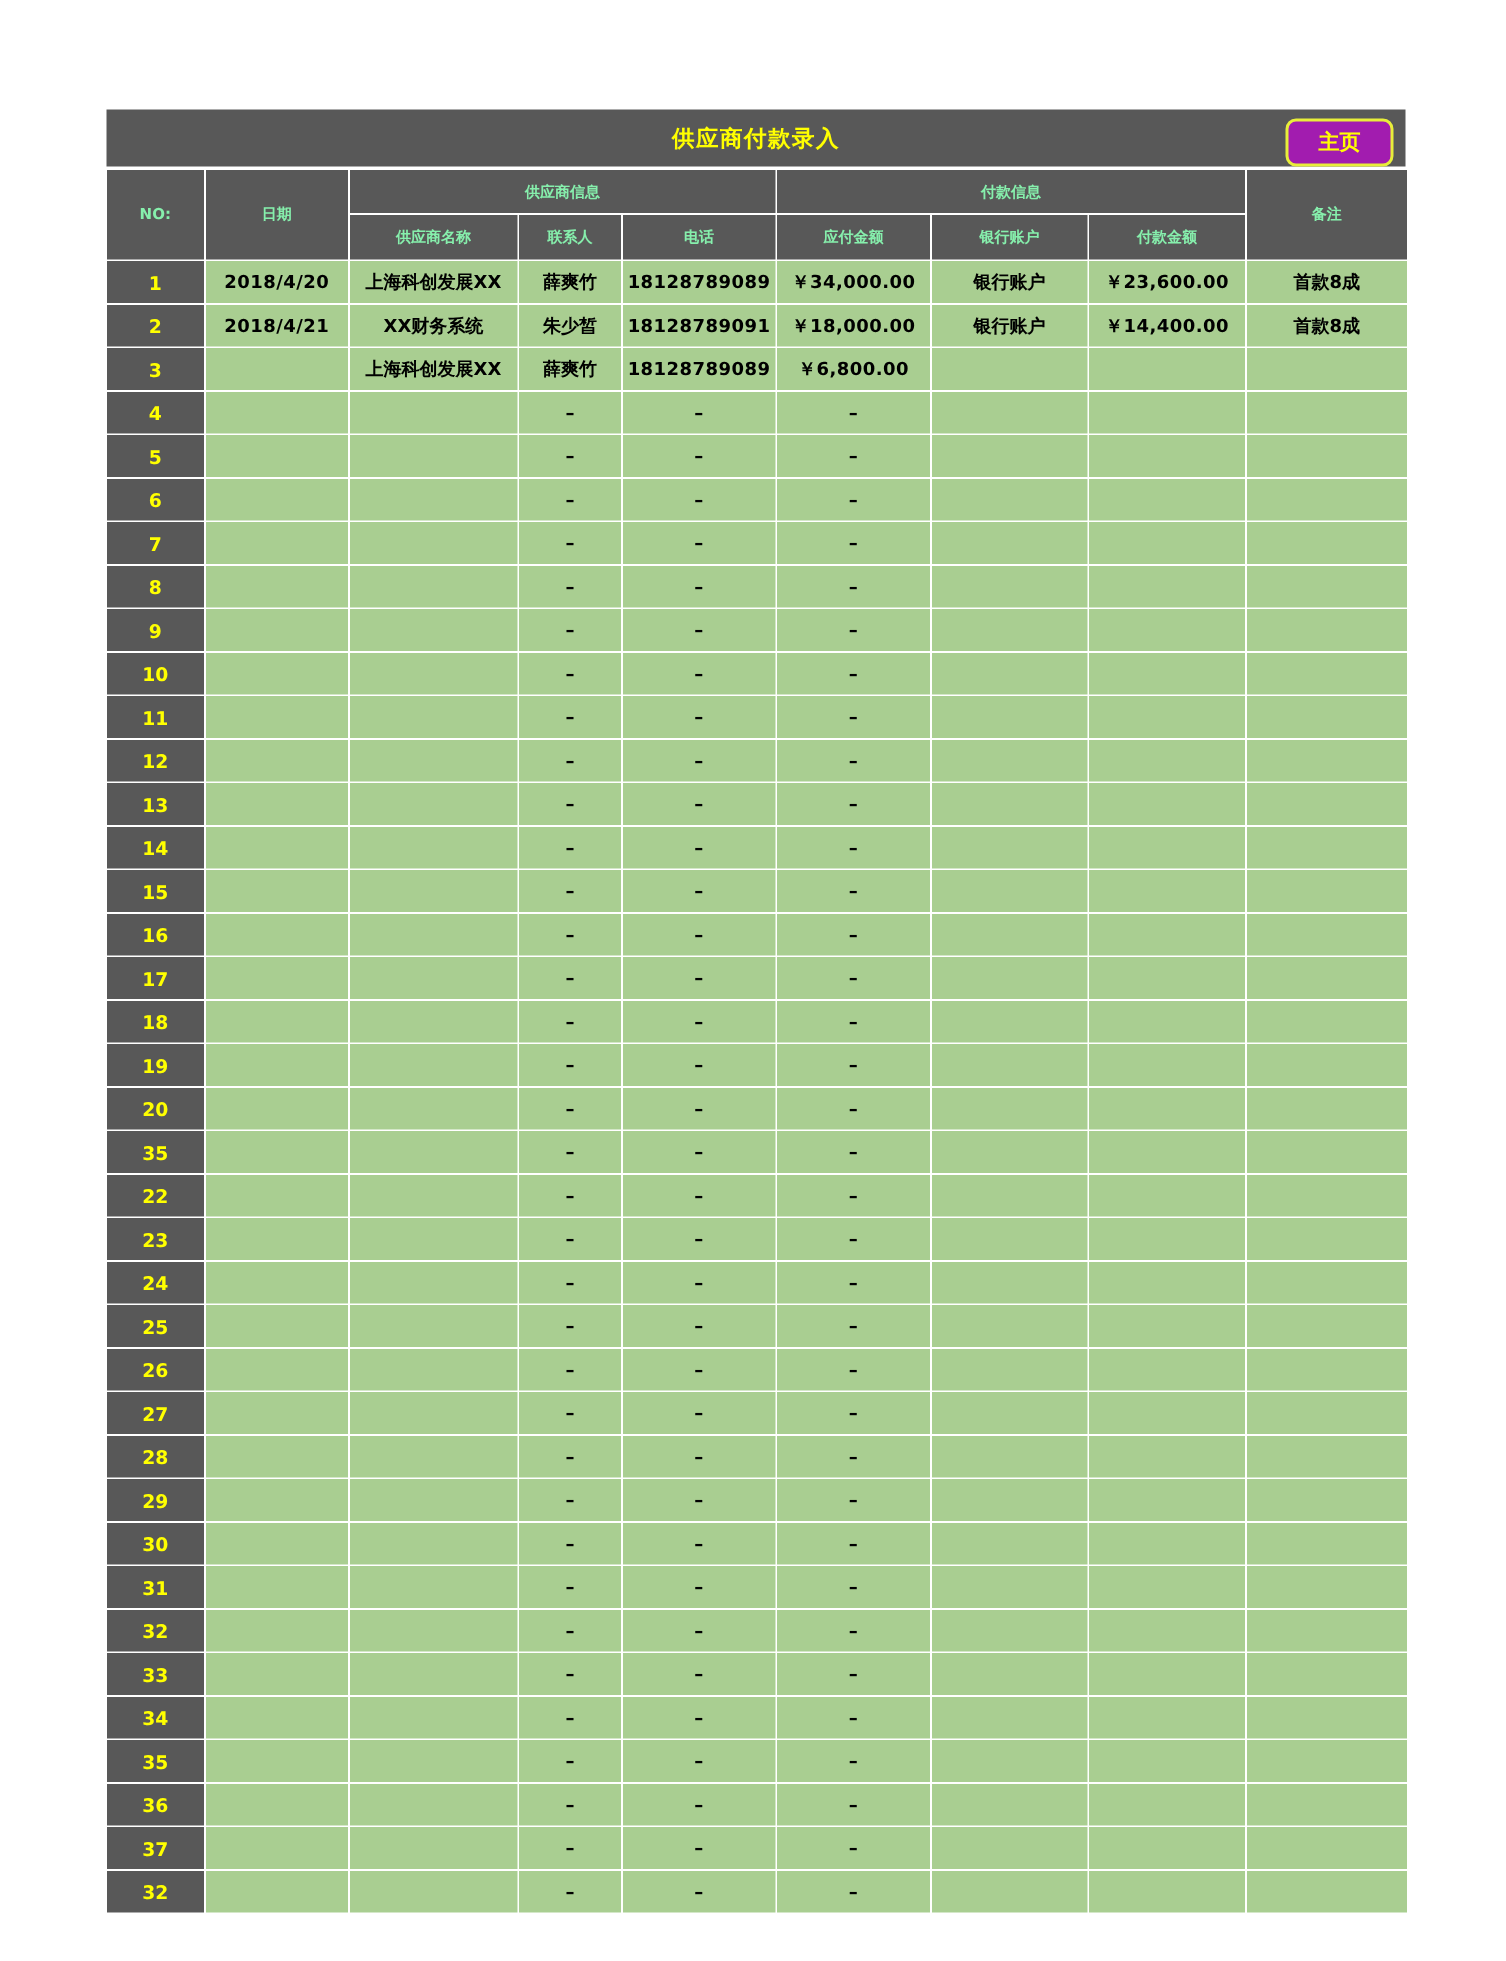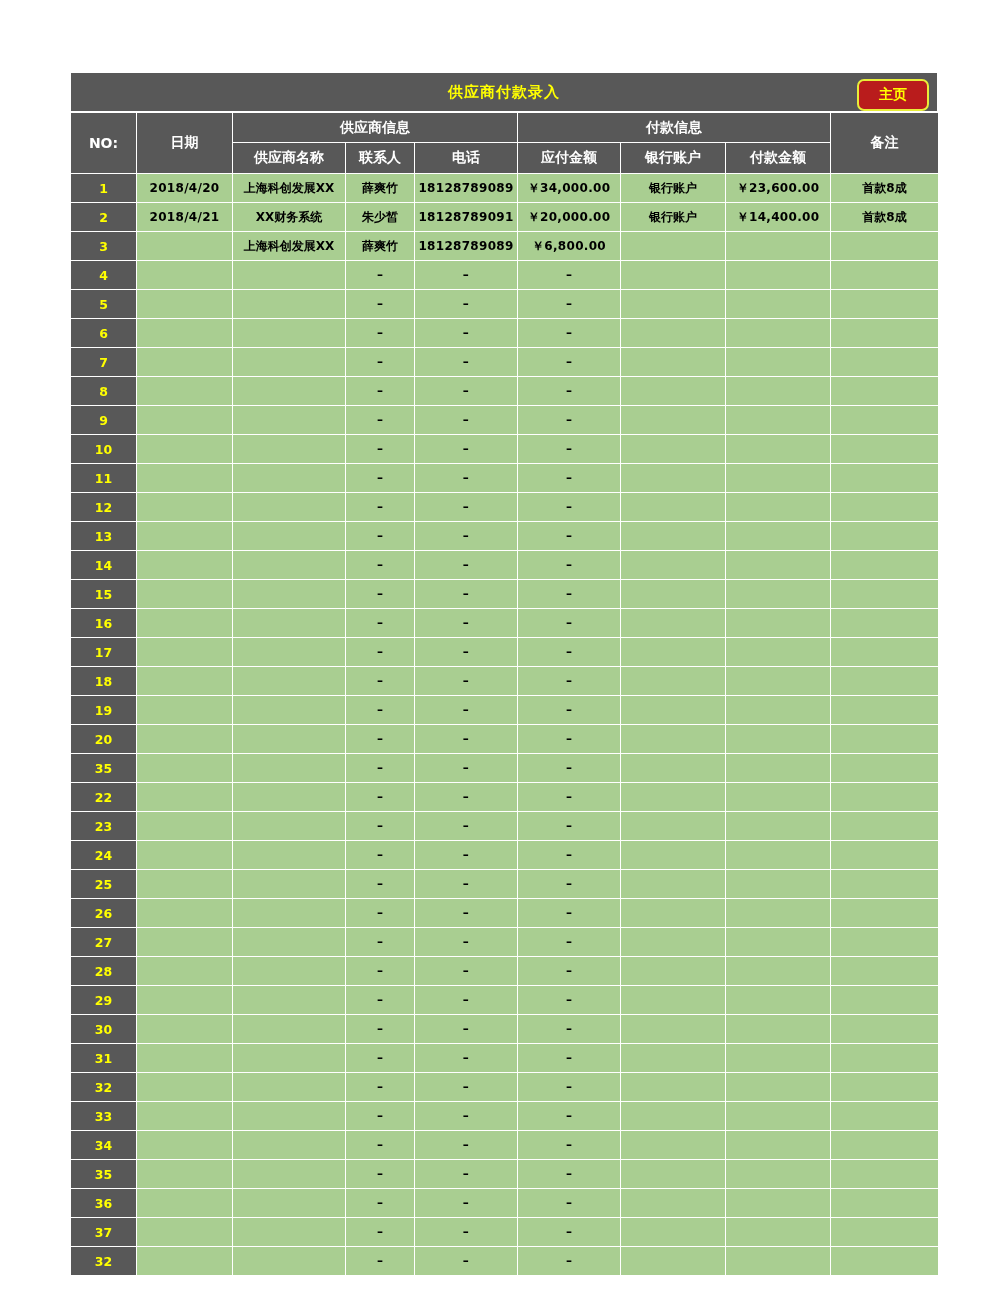--- a/index.html
+++ b/index.html
@@ -46,21 +46,21 @@
     font-family: "DejaVu Sans", "Liberation Sans", sans-serif;
   }
   .home-button {
     position: absolute;
     right: 8px;
     top: 6px;
     width: 68px;
     height: 28px;
     border: 2px solid #e8ee3a;
     border-radius: 7px;
-    background: #b91c1c;
+    background: #a21caf;
     color: #ffff00;
     font-size: 14px;
     font-weight: bold;
     display: flex;
     align-items: center;
     justify-content: center;
     font-family: "DejaVu Sans", "Liberation Sans", sans-serif;
     cursor: pointer;
   }
 
@@ -76,22 +76,22 @@
     margin: 0;
     text-align: center;
     vertical-align: middle;
     overflow: hidden;
     white-space: nowrap;
   }
 
   
   .hdr td {
     background: #585858;
-    color: #ffffff;
-    font-size: 14px;
+    color: #86efac;
+    font-size: 10px;
     font-weight: bold;
     height: 29px;
     font-family: "DejaVu Sans", "Liberation Sans", sans-serif;
   }
   .hdr td.sub {
     height: 30px;
   }
 
   
   tr.data-row td {
@@ -168,21 +168,21 @@
             <td class="">银行账户</td>
             <td class="num">￥23,600.00</td>
             <td class="">首款8成</td>
           </tr>
           <tr class="data-row">
             <td class="no-cell">2</td>
             <td class="num">2018/4/21</td>
             <td class="">XX财务系统</td>
             <td class="">朱少皙</td>
             <td class="num">18128789091</td>
-            <td class="num">￥20,000.00</td>
+            <td class="num">￥18,000.00</td>
             <td class="">银行账户</td>
             <td class="num">￥14,400.00</td>
             <td class="">首款8成</td>
           </tr>
           <tr class="data-row">
             <td class="no-cell">3</td>
             <td class="num"></td>
             <td class="">上海科创发展XX</td>
             <td class="">薛爽竹</td>
             <td class="num">18128789089</td>

